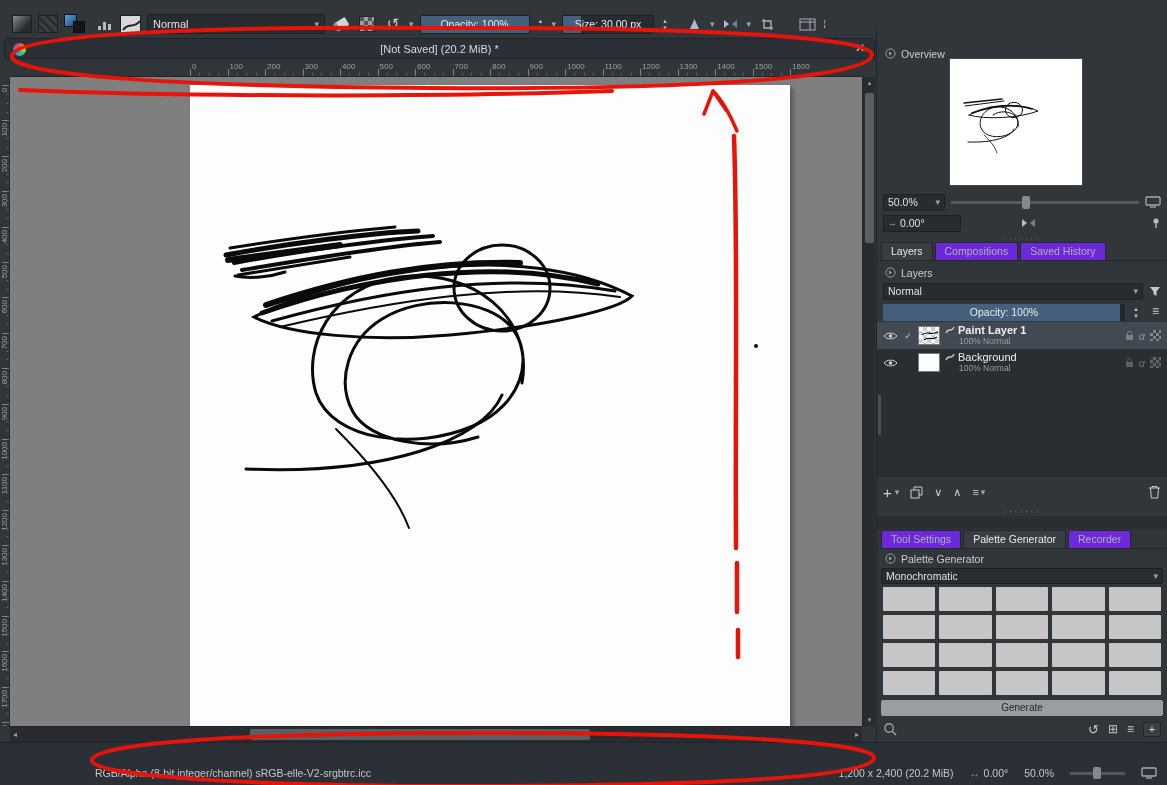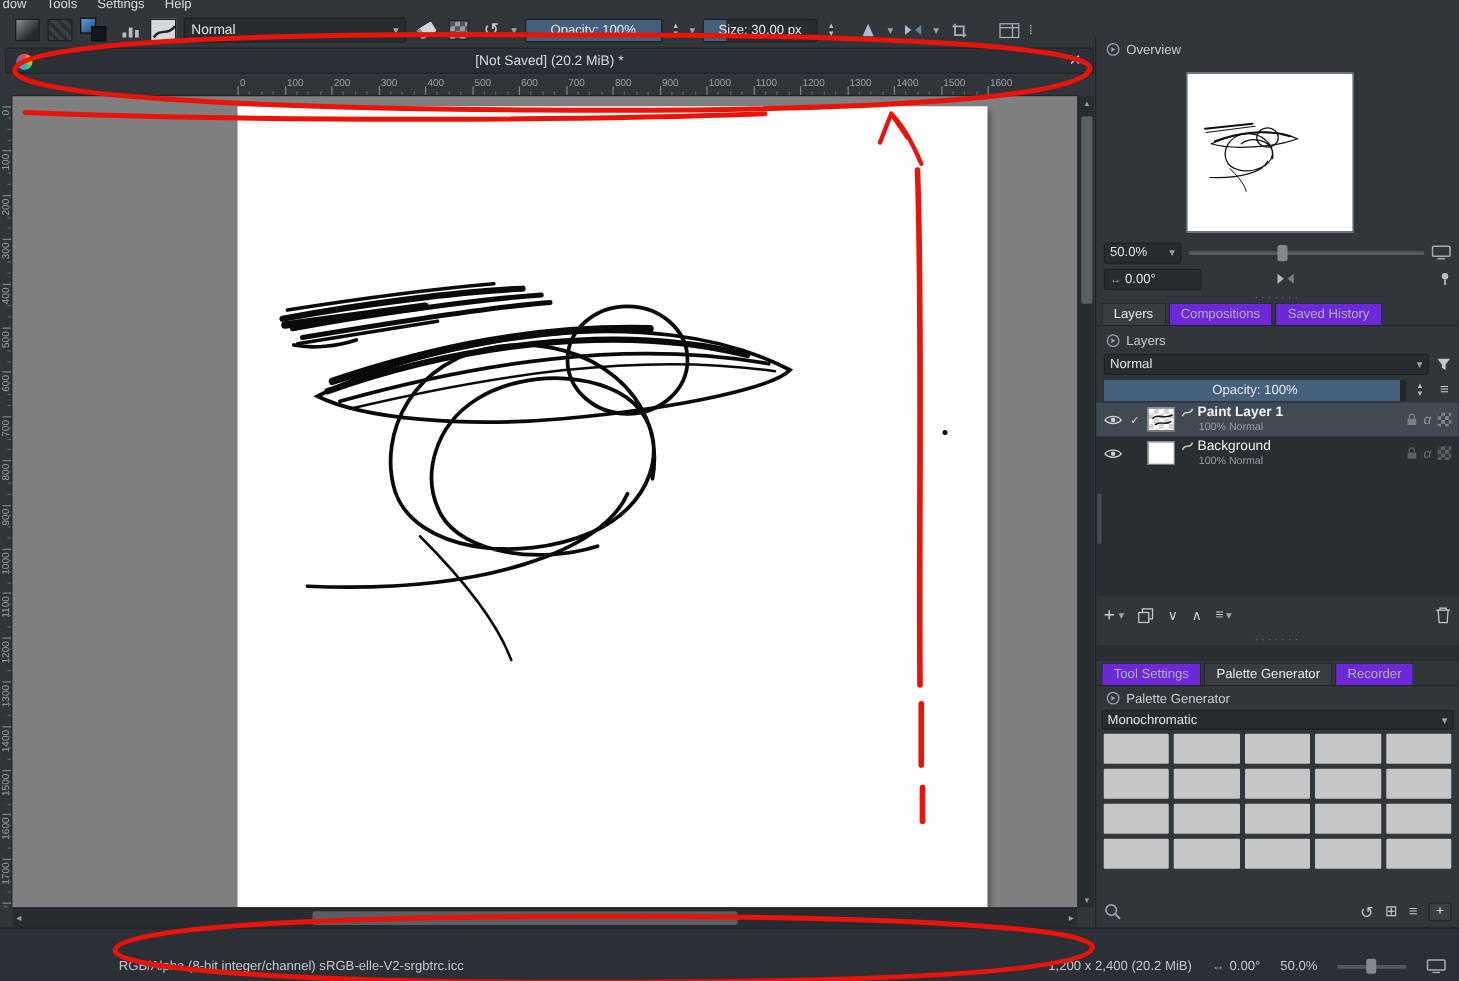--- a/index.html
+++ b/index.html
@@ -136,28 +136,20 @@
               font-size:11px; line-height:13px; text-align:center; color:#d4d8db; }
 
   
   .annotations { position:absolute; inset:0; z-index:50; pointer-events:none; }
 </style>
 </head>
 <body>
 
 <div class="app">
 
-  <div class="menubar">
-    <div class="inner">
-      <span>dow</span>
-      <span>Tools</span>
-      <span>Settings</span>
-      <span>Help</span>
-    </div>
-  </div>
 
   <div class="toolbar">
     <div class="tbtn">
         <div class="gradient-chip"></div>
       </div>
     <div class="tbtn">
         <div class="pattern-chip"></div>
       </div>
     <div class="tbtn">
       <div class="colors-chip">
@@ -463,21 +455,21 @@
   </div>
   <div class="h-scroll">
     <span class="sarrow" style="left:3px">◂</span>
     <div class="thumb"></div>
     <span class="sarrow" style="right:3px">▸</span>
   </div>
   <div class="scroll-corner"></div>
 
   <div class="panel">
 
-    <div class="docker-header abs" style="top:2px;left:0;right:0">
+    <div class="docker-header abs" style="top:16px;left:0;right:0">
       <svg width="11" height="11">
           <circle cx="5.5" cy="5.5" r="4.6" stroke="#9aa0a5" fill="none"></circle>
           <path d="M4 3.5 L7.2 5.5 L4 7.5 Z" fill="#9aa0a5"></path>
         </svg>
       <span>Overview</span>
     </div>
 
     <div class="thumb-box">
       <svg width="132" height="126" viewBox="0 0 132 126">
         <g stroke="#111" fill="none" stroke-linecap="round">
@@ -677,20 +669,21 @@
         <div class="swatch"></div>
         <div class="swatch"></div>
         <div class="swatch"></div>
         <div class="swatch"></div>
         <div class="swatch"></div>
         <div class="swatch"></div>
         <div class="swatch"></div>
         <div class="swatch"></div>
       </div>
 
+    <div class="gen-btn">Generate</div>
 
     <div class="search-row">
       <svg width="14" height="14">
           <circle cx="6" cy="6" r="4.2" stroke="#9aa0a5" fill="none" stroke-width="1.4"></circle>
           <line x1="9.2" y1="9.2" x2="13" y2="13" stroke="#9aa0a5" stroke-width="1.6"></line>
         </svg>
       <span style="flex:1"></span>
       <span style="font-size:13px">↺</span>
       <span style="font-size:12px">⊞</span>
       <span style="font-size:12px">≡</span>

